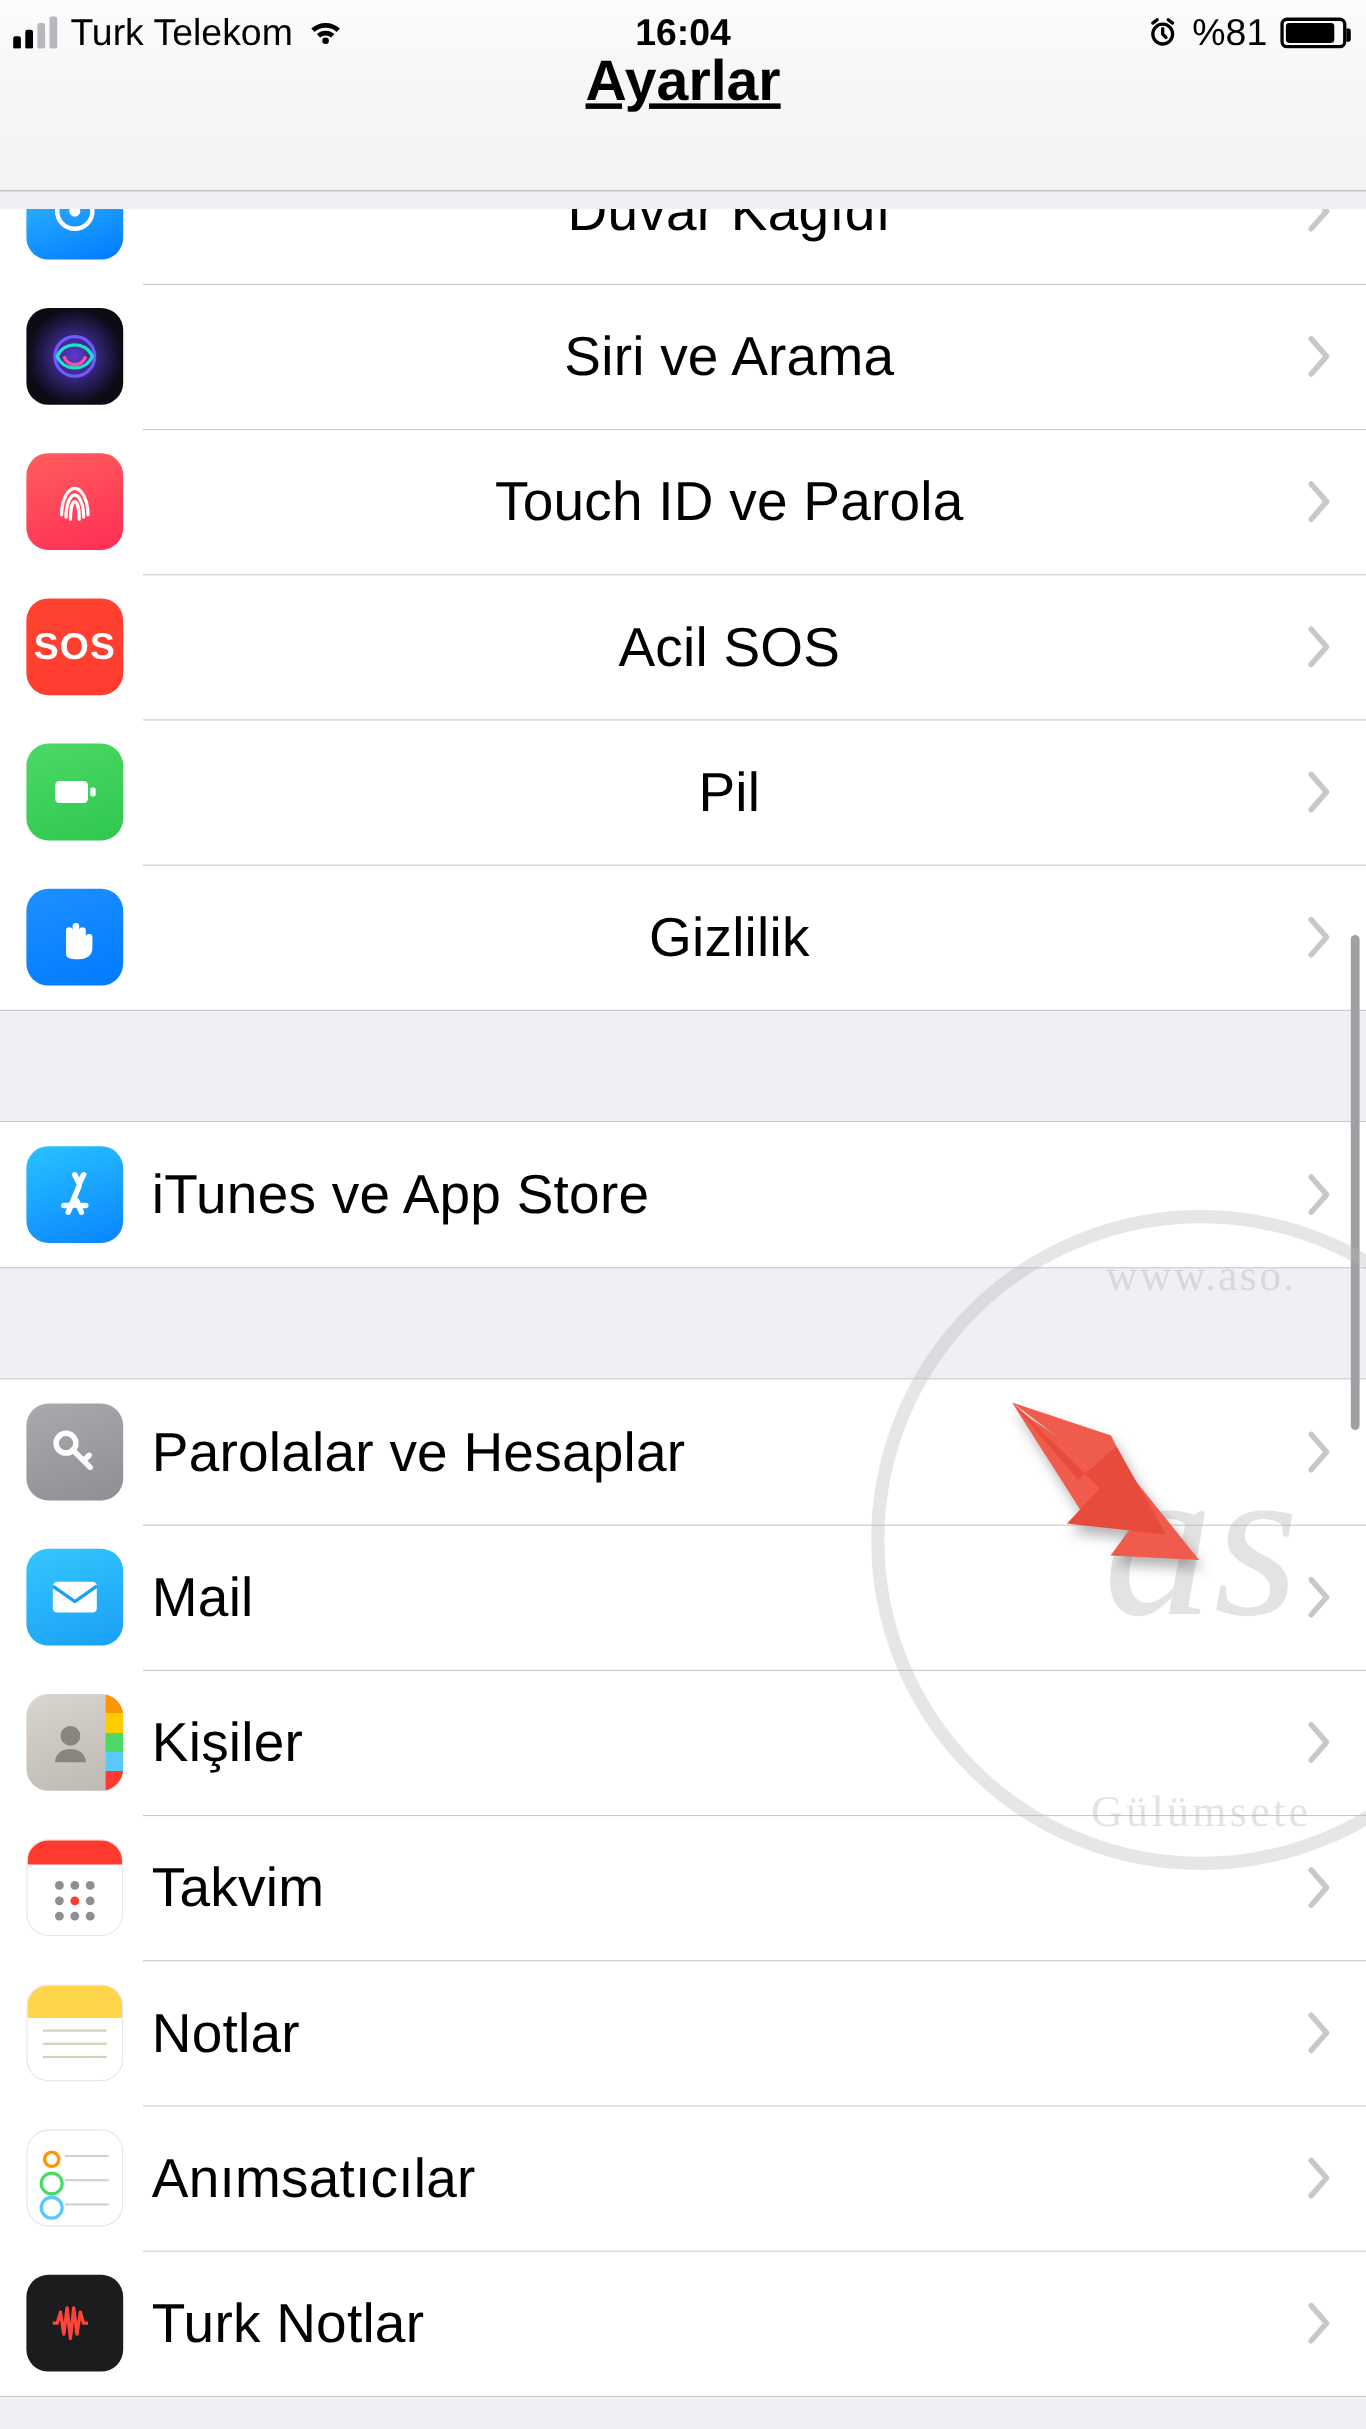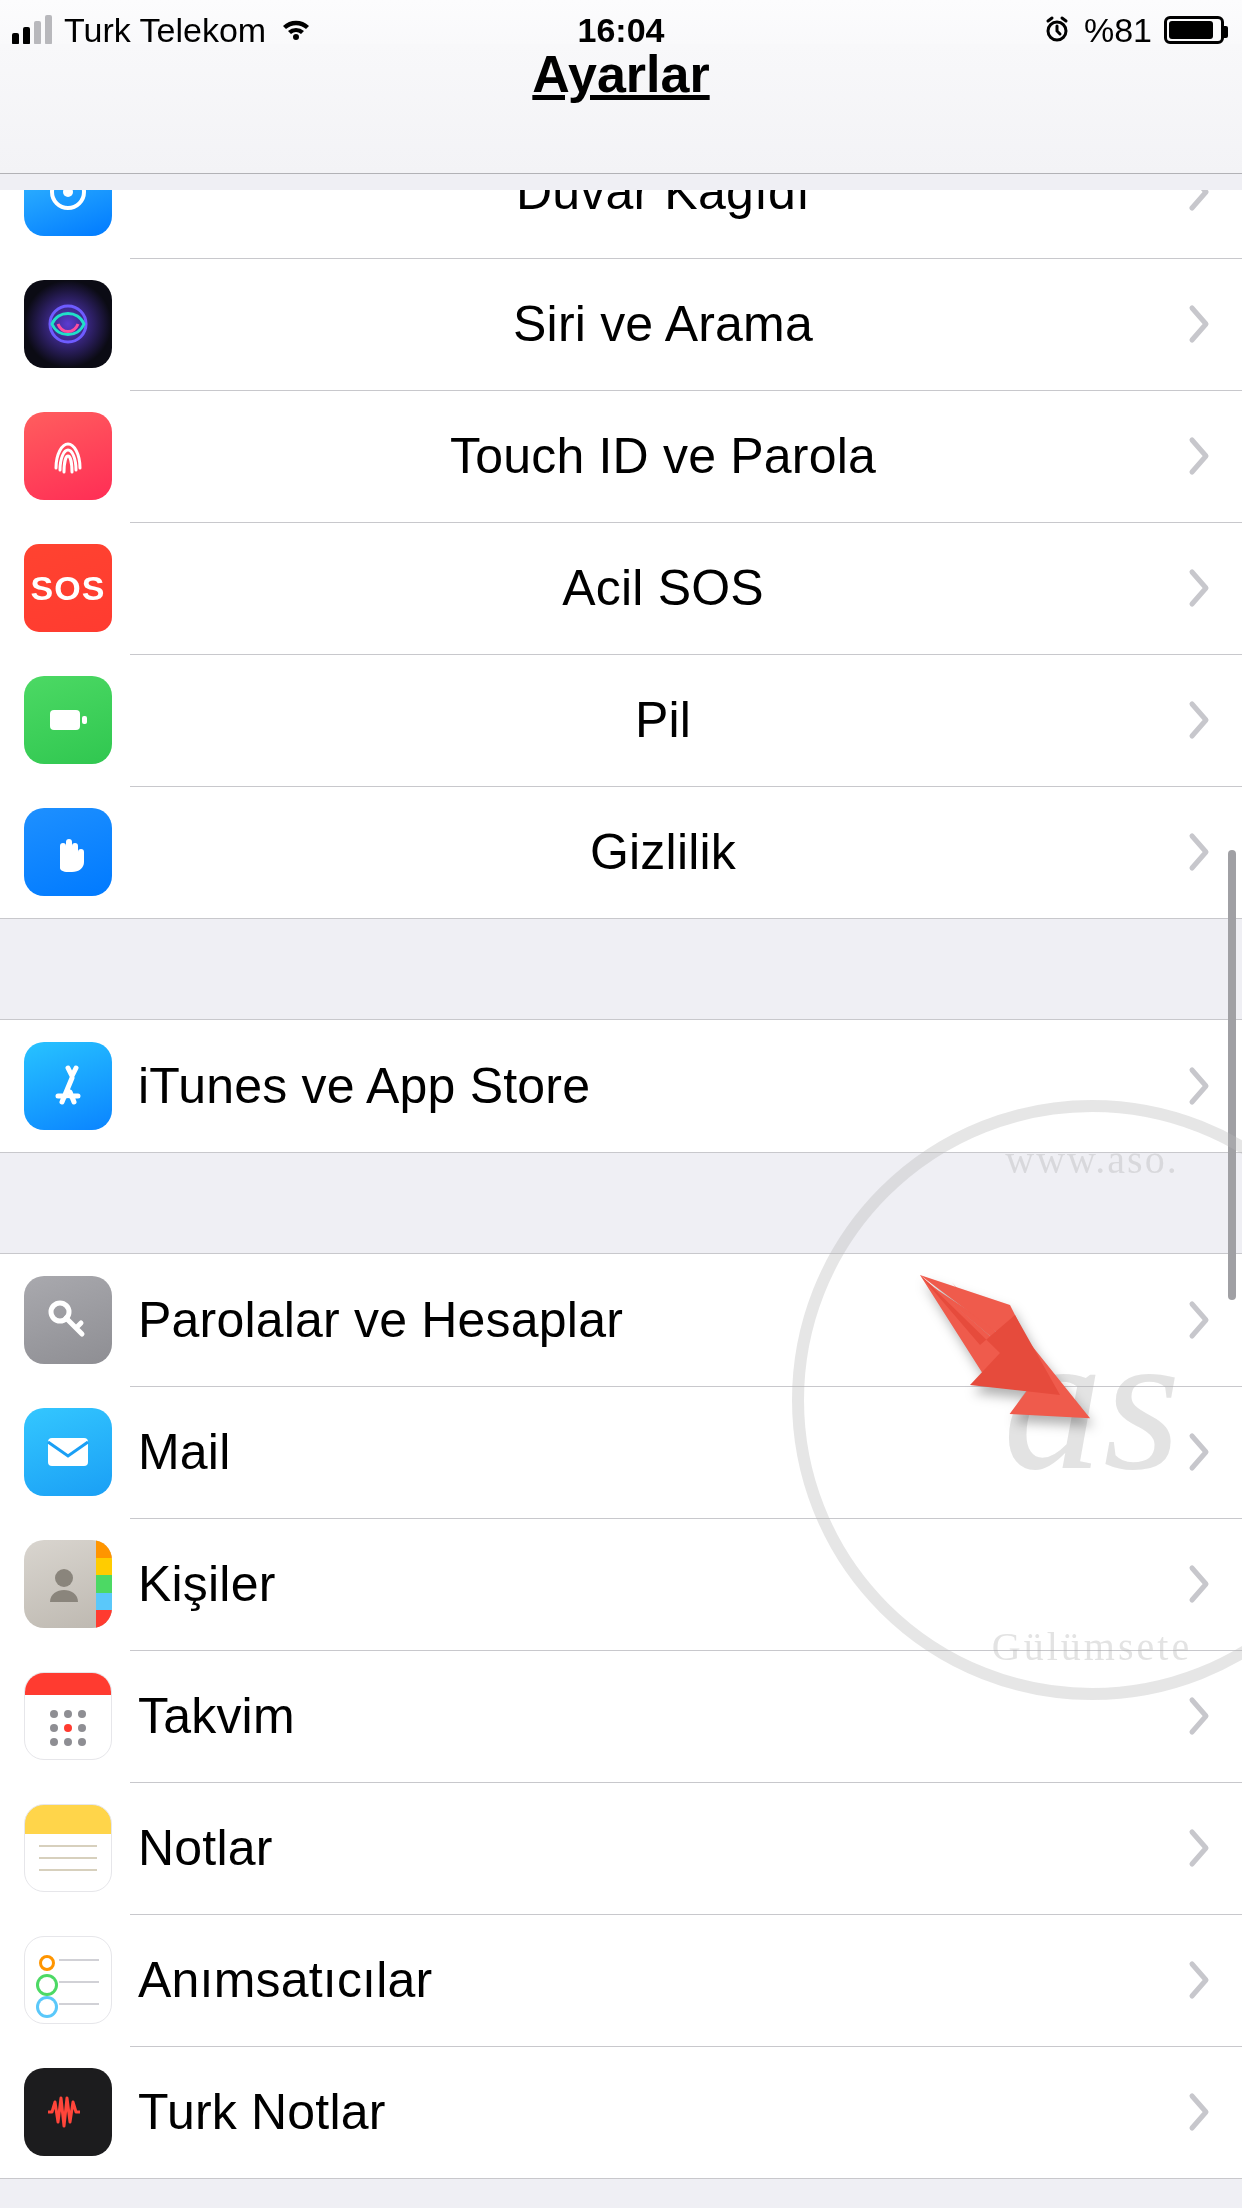--- a/index.html
+++ b/index.html
@@ -37,21 +37,21 @@
   .chevron { width: 24px; height: 40px; flex: none; }
   .chevron path { stroke: #c7c7cc; stroke-width: 5; fill: none; stroke-linecap: round; stroke-linejoin: round; }
 
   .icon { width: 88px; height: 88px; border-radius: 20px; margin-right: 26px; flex: none; display:flex; align-items:center; justify-content:center; }
   .icon svg { width: 56px; height: 56px; }
 
   
   .ic-wallpaper { background: linear-gradient(160deg,#3ec4ff,#007aff); }
   .ic-siri { background: radial-gradient(circle at 50% 50%, #5b3bd1, #0b0b14 70%); }
   .ic-touchid { background: linear-gradient(160deg,#ff5e5e,#ff2d55); }
-  .ic-sos { background: linear-gradient(160deg,#ff4330,#ff3b30); color:#fff; font-weight:800; font-size:34px; letter-spacing:1px;border-radius:15px; }
+  .ic-sos { background: linear-gradient(160deg,#ff4330,#ff3b30); color:#fff; font-weight:800; font-size:34px; letter-spacing:1px; }
   .ic-battery { background: linear-gradient(160deg,#4cd964,#30c750); }
   .ic-privacy { background: linear-gradient(160deg,#1e90ff,#007aff); }
   .ic-appstore { background: linear-gradient(160deg,#28c3ff,#0a84ff); }
   .ic-passwords { background: linear-gradient(160deg,#a9a9ae,#8e8e93); }
   .ic-mail { background: linear-gradient(160deg,#34c7ff,#1a9ff5); }
   .ic-contacts { background: linear-gradient(160deg,#d9d5cf,#bdb8b0); position:relative; overflow:hidden;}
   .ic-contacts::after{content:"";position:absolute;top:0;bottom:0;right:0;width:16px;background:linear-gradient(#ff9500 0 20%,#ffcc00 20% 40%,#4cd964 40% 60%,#5ac8fa 60% 80%,#ff3b30 80% 100%);}
   .ic-calendar { background:#fff; border:1px solid #e6e6ea; display:block; overflow:hidden;}
   .ic-calendar .cal-top{height:22px;background:#ff3b30;}
   .ic-calendar .cal-body{height:66px;display:flex;align-items:center;justify-content:center;}

